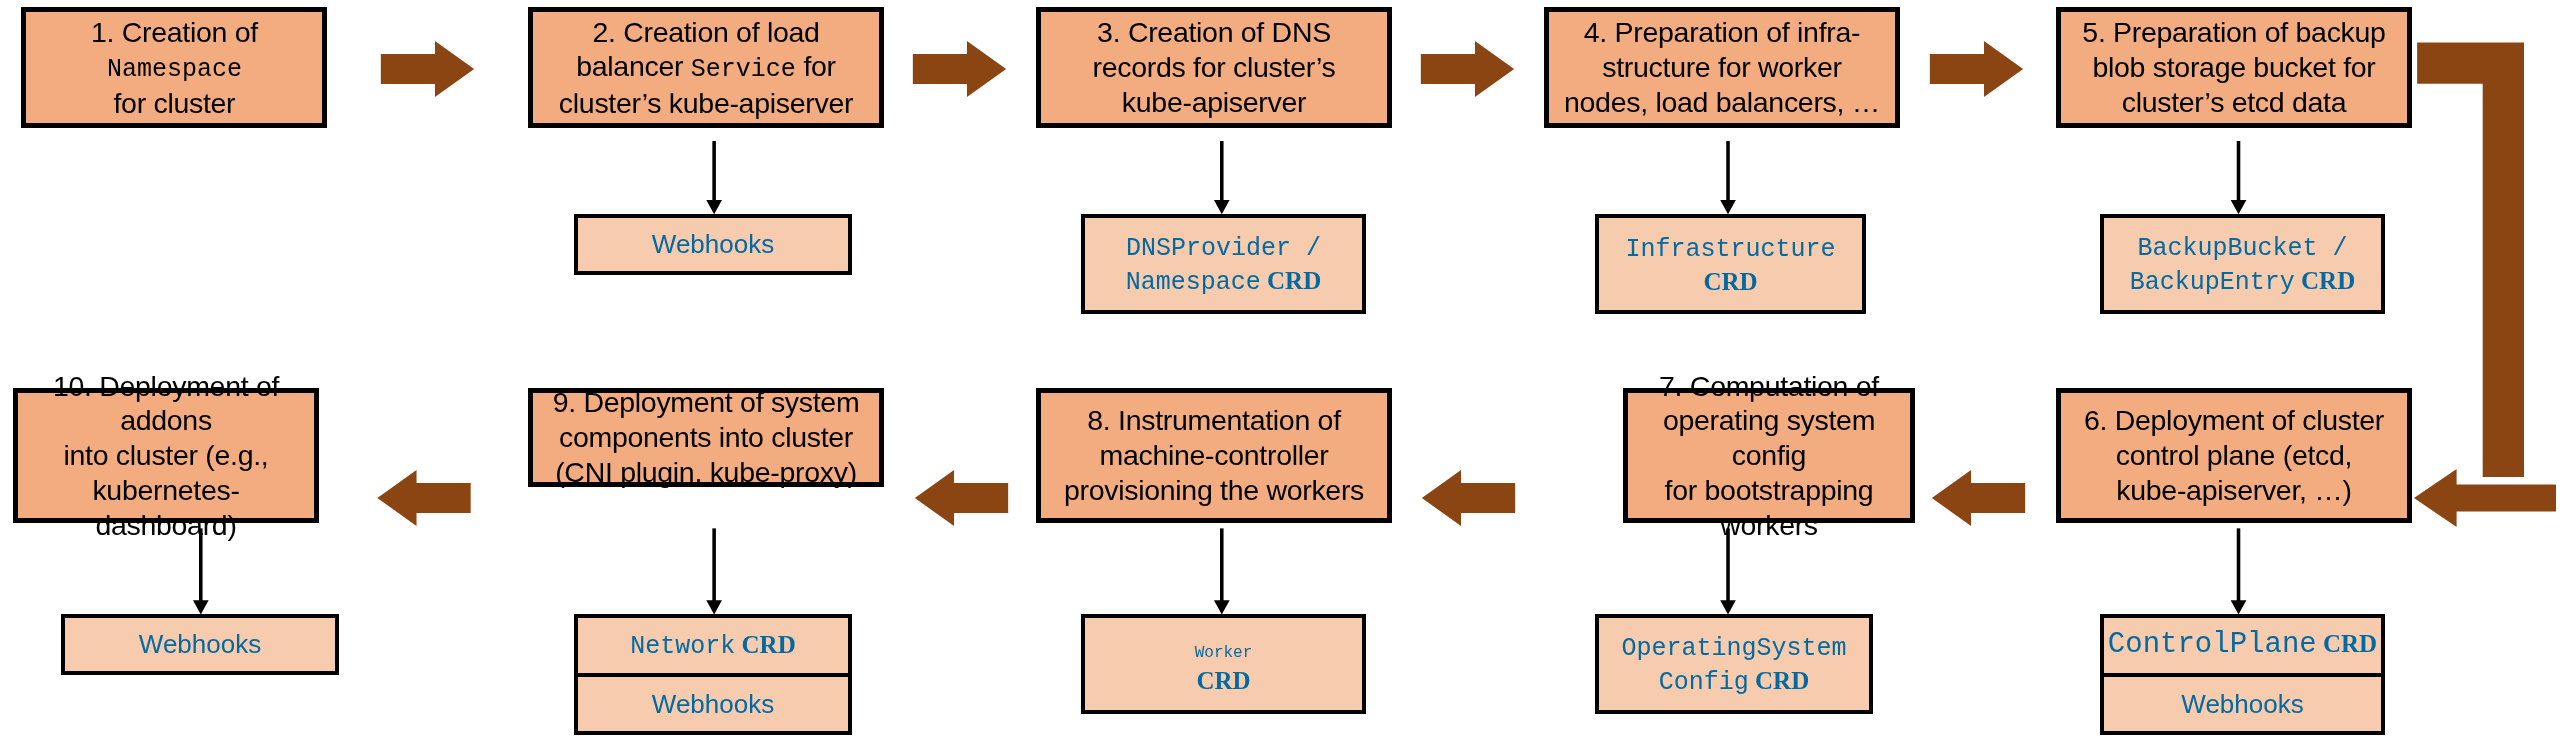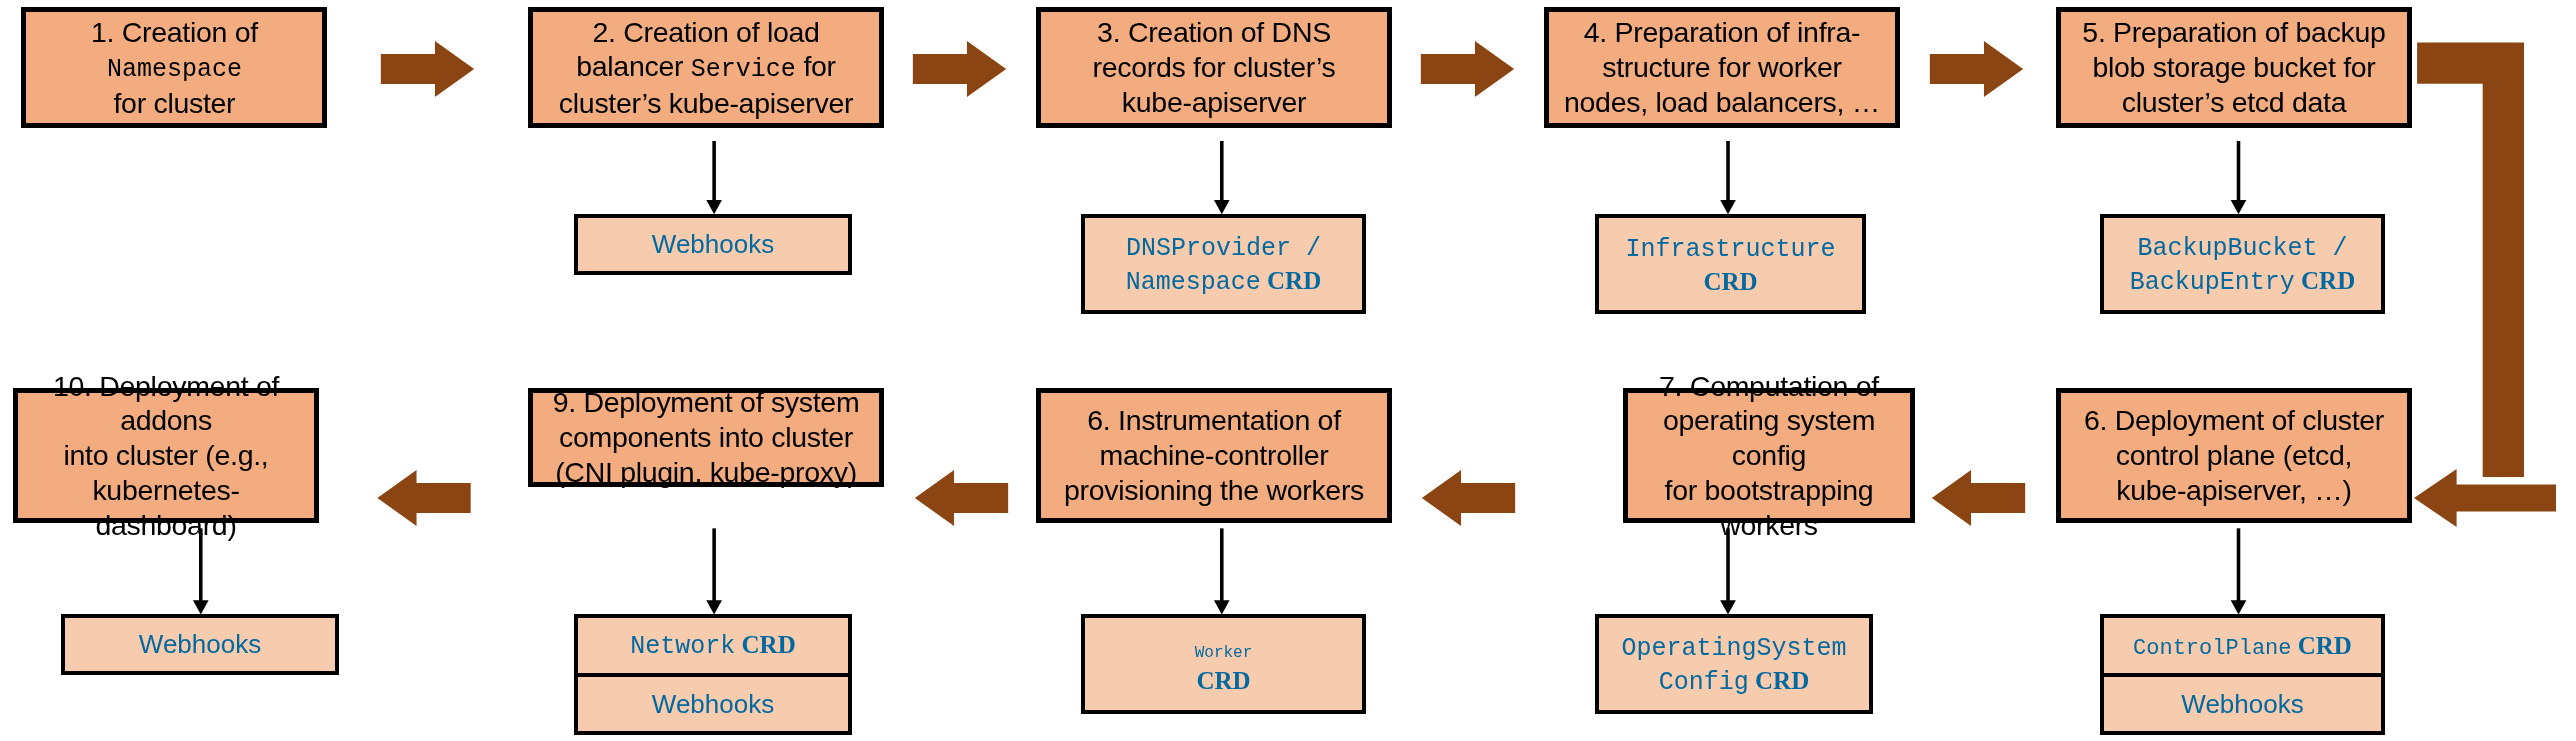--- a/index.html
+++ b/index.html
@@ -221,21 +221,21 @@
   <div class="step-box" style="left: 528px; top: 388px; width: 356px; height: 99px;">
     <div class="step-text" style="font-size: 28.5px; line-height: 1.22;">
       <span>9. Deployment of system</span><br>
       <span>components into cluster</span><br>
       <span>(CNI plugin, kube-proxy)</span>
     </div>
   </div>
 
   <div class="step-box" style="left: 1036px; top: 388px; width: 356px; height: 135px;">
     <div class="step-text" style="font-size: 28.5px; line-height: 1.22;">
-      <span>6. Instrumentation of</span><br>
+      <span>8. Instrumentation of</span><br>
       <span>machine-controller</span><br>
       <span>provisioning the workers</span>
     </div>
   </div>
 
   <div class="step-box" style="left: 1623px; top: 388px; width: 292px; height: 135px;">
     <div class="step-text" style="font-size: 28.5px; line-height: 1.22;">
       <span>7. Computation of</span><br>
       <span>operating system config</span><br>
       <span>for bootstrapping workers</span>
@@ -300,21 +300,21 @@
   <div class="artifact-box" style="left:1595px; top:614px; width:278px; height:100px;">
     <div class="artifact-text" style="font-size: 26px; line-height: 1.25;">
       <span class="mono" style="font-size: 25px;">OperatingSystem</span><br>
       <span class="mono" style="font-size: 25px;">Config</span><span class="crd-tag" style="font-size: 25px;"> CRD</span>
     </div>
   </div>
 
   <div class="artifact-stack" style="left: 2100px; top: 614px; width: 285px; height: 121px;">
     <div class="stack-cell">
       <div class="artifact-text" style="font-size: 26px; line-height: 1.25;">
-        <span class="mono" style="font-size: 22px;">ControlPlane</span><span class="crd-tag" style="font-size: 25px;"> CRD</span>
+        <span class="mono" style="font-size: 29px;">ControlPlane</span><span class="crd-tag" style="font-size: 25px;"> CRD</span>
       </div>
     </div>
     <div class="stack-cell">
       <div class="artifact-text" style="font-size: 26px; line-height: 1.25;">Webhooks</div>
     </div>
   </div>
 
 </div>
 
 

